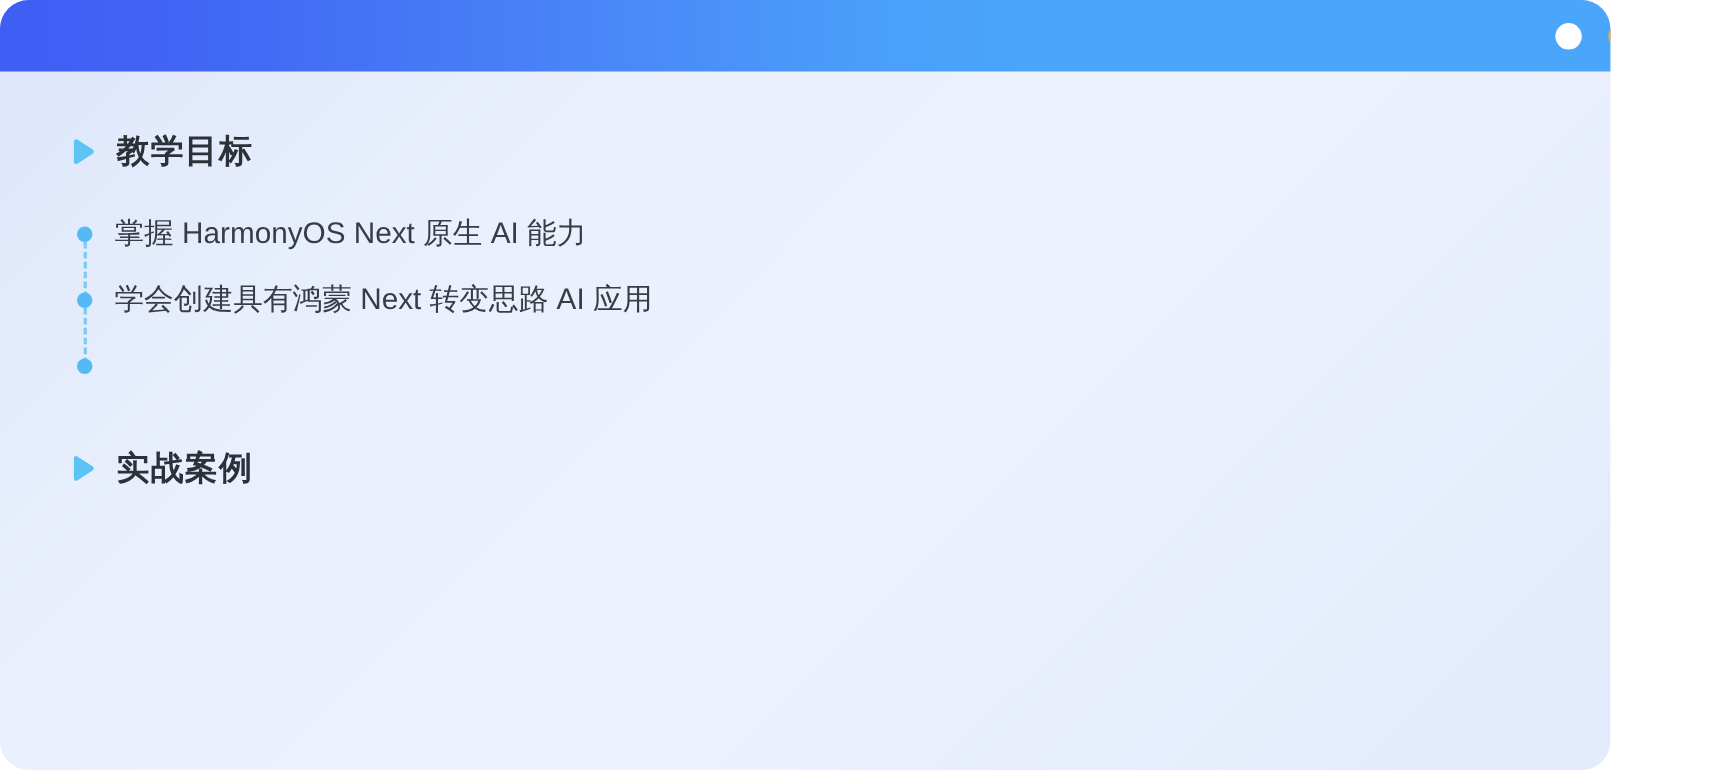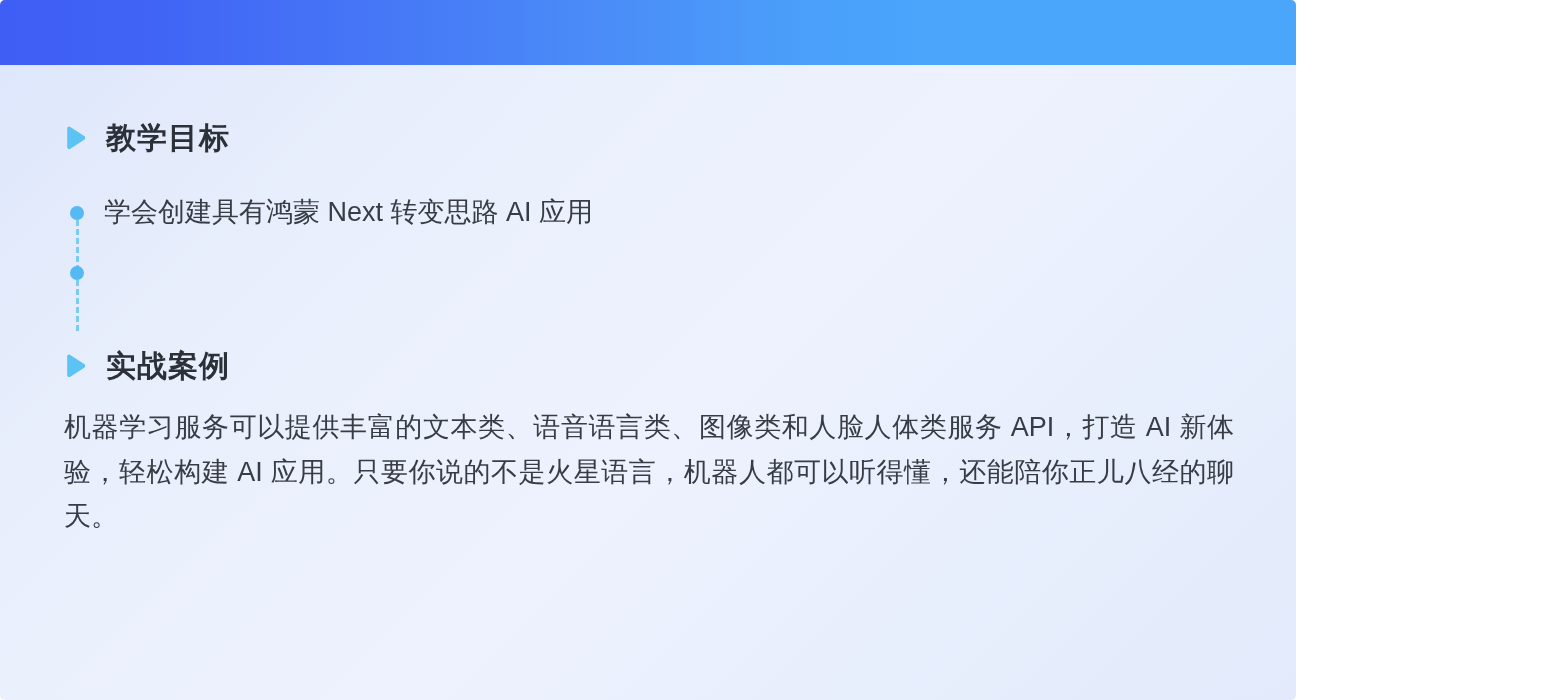--- a/index.html
+++ b/index.html
@@ -9,23 +9,23 @@
   }
   body {
     width: 1556px;
     height: 700px;
     overflow: hidden;
     font-family: "Liberation Sans", "DejaVu Sans", sans-serif;
   }
 
   .window {
     position: relative;
-    width: 1296px;
+    width: 1464px;
     height: 700px;
-    border-radius: 5px;
+    border-radius: 26px;
     overflow: hidden;
     background: linear-gradient(135deg, #dce6fb 0%, #e9effc 28%, #eef2fe 55%, #e7eefc 78%, #e2eafb 100%);
     box-sizing: border-box;
   }
 
   
   .titlebar {
     position: absolute;
     top: 0;
     left: 0;
@@ -158,30 +158,33 @@
       </svg>
       <span class="section-title">教学目标</span>
     </div>
 
     <ul class="objectives">
       <span class="bullet-connector connector-1"></span>
       <span class="bullet-connector connector-2"></span>
 
       <li class="objective-row">
         <span class="bullet-marker"></span>
+        <span class="objective-text">掌握 HarmonyOS Next 原生 AI 能力</span>
+      </li>
+      <li class="objective-row">
+        <span class="bullet-marker"></span>
         <span class="objective-text">学会创建具有鸿蒙 Next 转变思路 AI 应用</span>
       </li>
       <li class="objective-row">
         <span class="bullet-marker"></span>
       </li>
     </ul>
 
     <div class="section-heading section-heading-2">
       <svg class="play-icon" viewBox="0 0 26 26">
         <path d="M5.2 3.6 C5.2 1.9 6.9 1.0 8.3 1.9 L22.2 10.9 C23.6 11.8 23.6 13.9 22.2 14.8 L8.3 23.8 C6.9 24.7 5.2 23.8 5.2 22.1 Z" fill="#5cc3f5"></path>
       </svg>
       <span class="section-title">实战案例</span>
     </div>
 
-    <p class="case-paragraph">机器学习服务可以提供丰富的文本类、语音语言类、图像类和人脸人体类服务 API，打造 AI 新体验，轻松构建 AI 应用。只要你说的不是火星语言，机器人都可以听得懂，还能陪你正儿八经的聊天。</p>
 
   </div>
 </div>
 
 </body></html>

